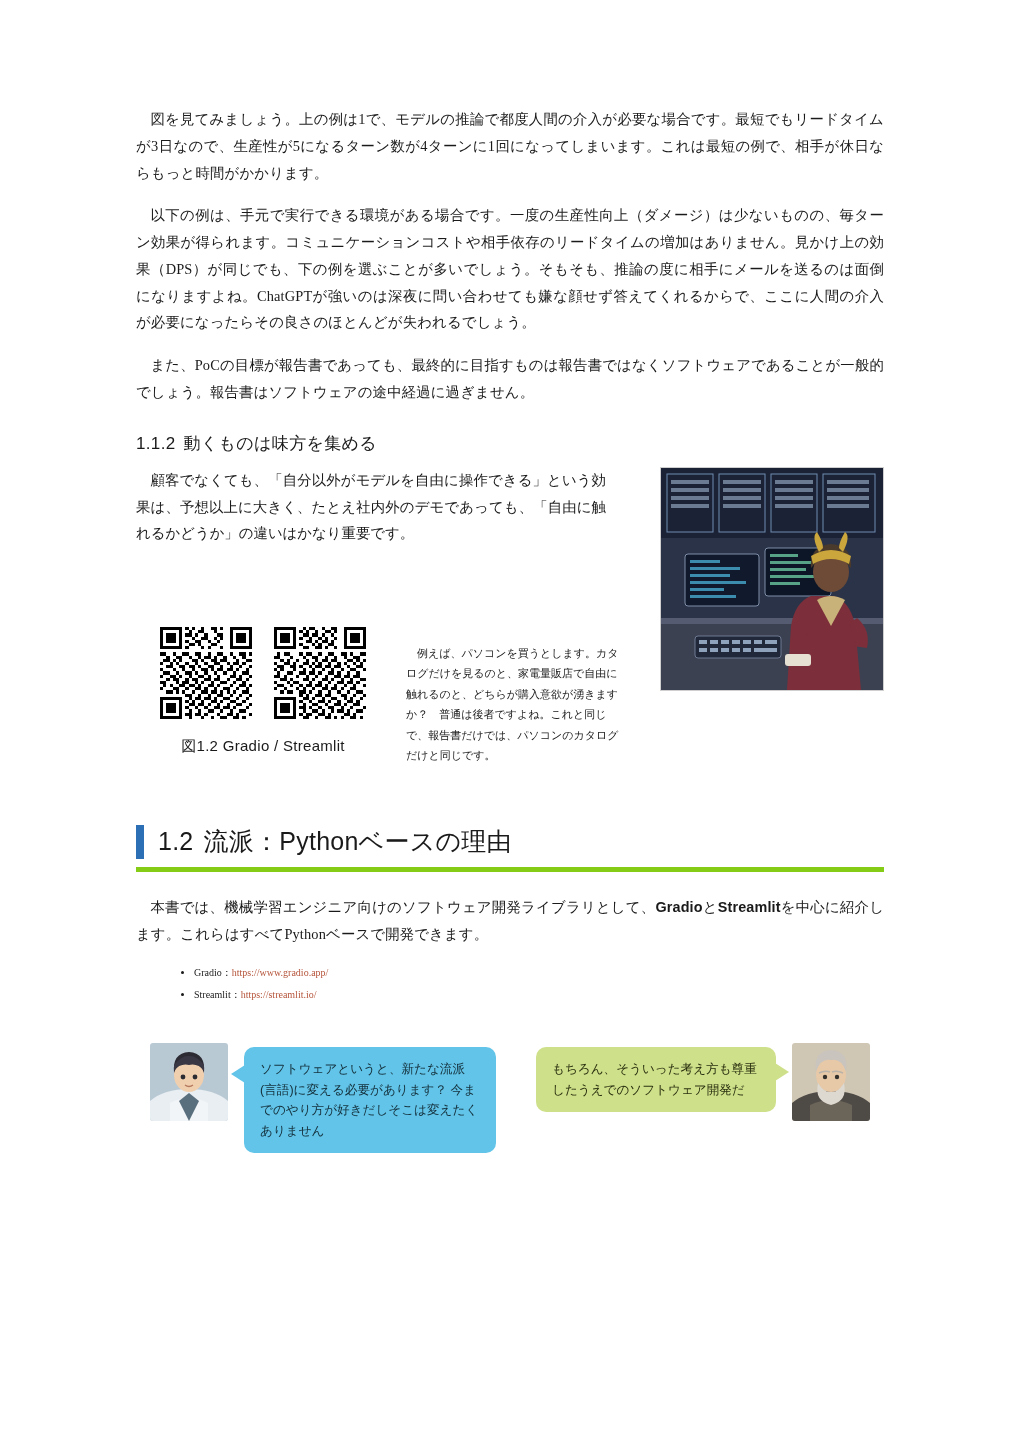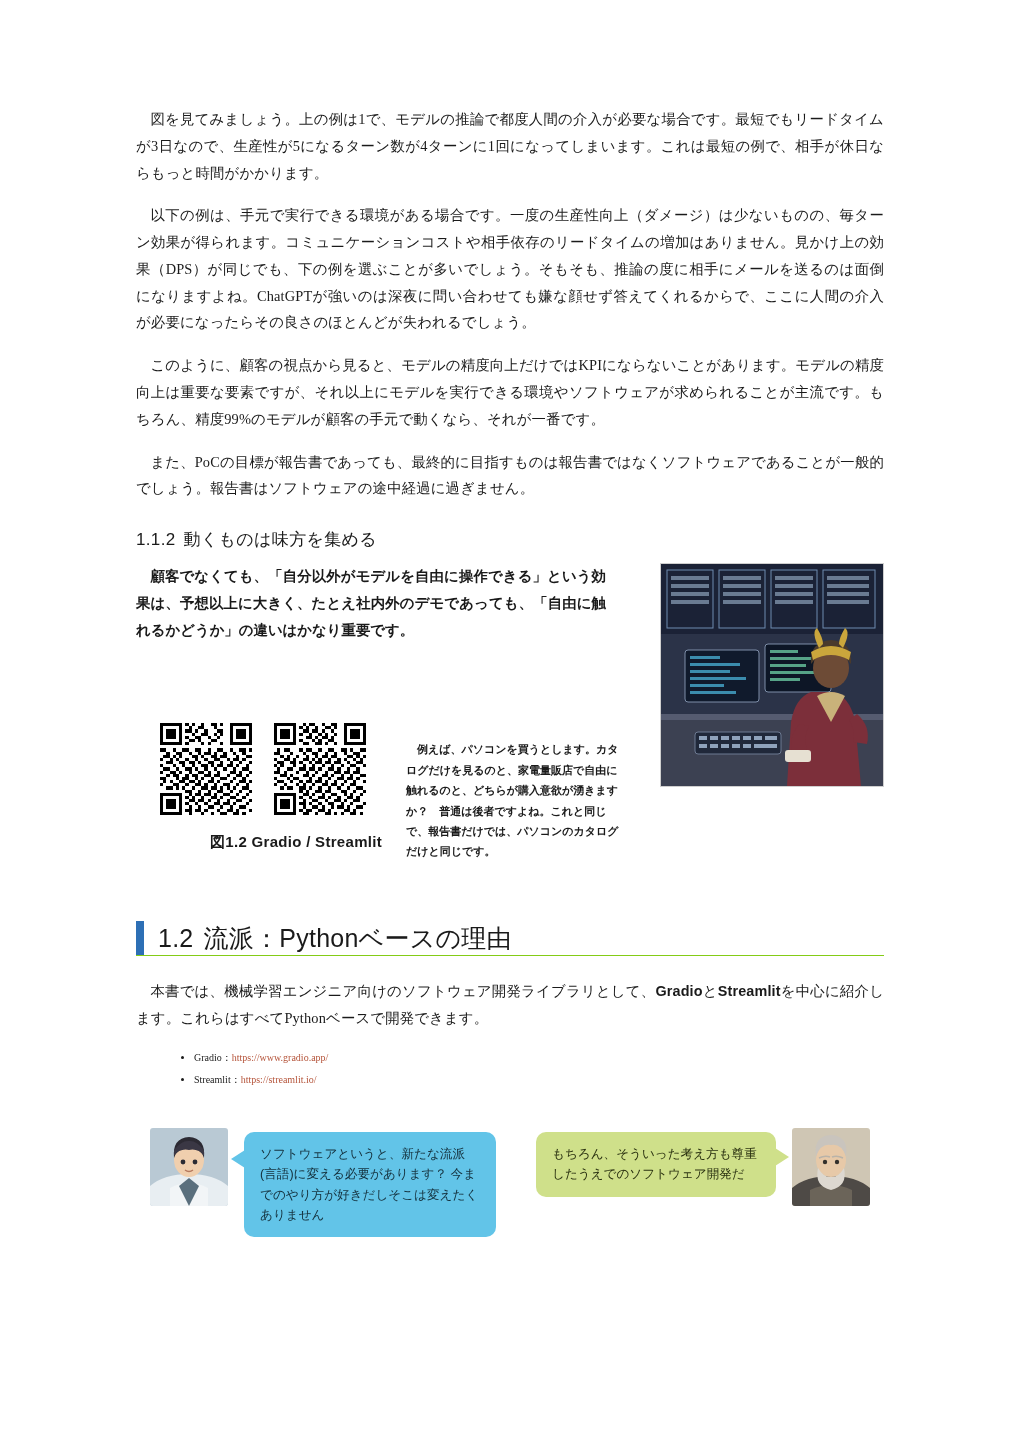--- a/index.html
+++ b/index.html
@@ -39,21 +39,20 @@
     font-weight: normal;
     margin: 26px 0 12px 0;
     letter-spacing: 0.02em;
   }
   h3.subsec .num { margin-right: 8px; }
 
   
   .floatblock {
     position: relative;
     min-height: 300px;
-    font-weight: bold;
   }
   .intro-para {
     width: 470px;
     font-size: 14.4px;
     line-height: 1.86;
     text-indent: 1em;
     text-align: justify;
     margin: 0;
   }
   .samurai-img {
@@ -64,21 +63,21 @@
     height: 222px;
     border: 1px solid #cfcfcf;
     overflow: hidden;
     background: #1d2433;
   }
   .qr-wrap {
     position: absolute;
     left: 8px;
     top: 160px;
     width: 238px;
-    text-align: right;
+    text-align: center;
   }
   .qr-row {
     display: flex;
     gap: 22px;
     justify-content: center;
   }
   .qr {
     width: 92px;
     height: 92px;
   }
@@ -96,22 +95,23 @@
     font-size: 11px;
     line-height: 1.86;
     text-indent: 1em;
     margin: 0;
   }
 
   
   .section-head {
     margin-top: 58px;
     display: flex;
-    align-items: flex-end;
-    border-bottom: 1px solid #84cc16;
+    align-items: flex-start;
+    border-bottom: 5px solid #84cc16;
+    padding-bottom: 8px;
   }
   .section-bar {
     width: 8px;
     height: 34px;
     background: #2d6fb5;
     margin-right: 14px;
     flex: none;
   }
   .section-title {
     font-family: "Liberation Sans", "DejaVu Sans", sans-serif;
@@ -192,21 +192,20 @@
   .bubble p { margin: 0; }
 </style>
 </head>
 <body>
 
 <div class="page">
   <div class="content">
 
     <p class="body">図を見てみましょう。上の例は1で、モデルの推論で都度人間の介入が必要な場合です。最短でもリードタイムが3日なので、生産性が5になるターン数が4ターンに1回になってしまいます。これは最短の例で、相手が休日ならもっと時間がかかります。</p>
     <p class="body">以下の例は、手元で実行できる環境がある場合です。一度の生産性向上（ダメージ）は少ないものの、毎ターン効果が得られます。コミュニケーションコストや相手依存のリードタイムの増加はありません。見かけ上の効果（DPS）が同じでも、下の例を選ぶことが多いでしょう。そもそも、推論の度に相手にメールを送るのは面倒になりますよね。ChatGPTが強いのは深夜に問い合わせても嫌な顔せず答えてくれるからで、ここに人間の介入が必要になったらその良さのほとんどが失われるでしょう。</p>
-    <p class="body">このように、顧客の視点から見ると、モデルの精度向上だけではKPIにならないことがあります。モデルの精度向上は重要な要素ですが、それ以上にモデルを実行できる環境やソフトウェアが求められることが主流です。もちろん、精度99%のモデルが顧客の手元で動くなら、それが一番です。</p>
     <p class="body">また、PoCの目標が報告書であっても、最終的に目指すものは報告書ではなくソフトウェアであることが一般的でしょう。報告書はソフトウェアの途中経過に過ぎません。</p>
 
     <h3 class="subsec">
       <span class="num">1.1.2</span><span>動くものは味方を集める</span>
     </h3>
 
     <div class="floatblock">
 
       <p class="intro-para">顧客でなくても、「自分以外がモデルを自由に操作できる」という効果は、予想以上に大きく、たとえ社内外のデモであっても、「自由に触れるかどうか」の違いはかなり重要です。</p>
 

